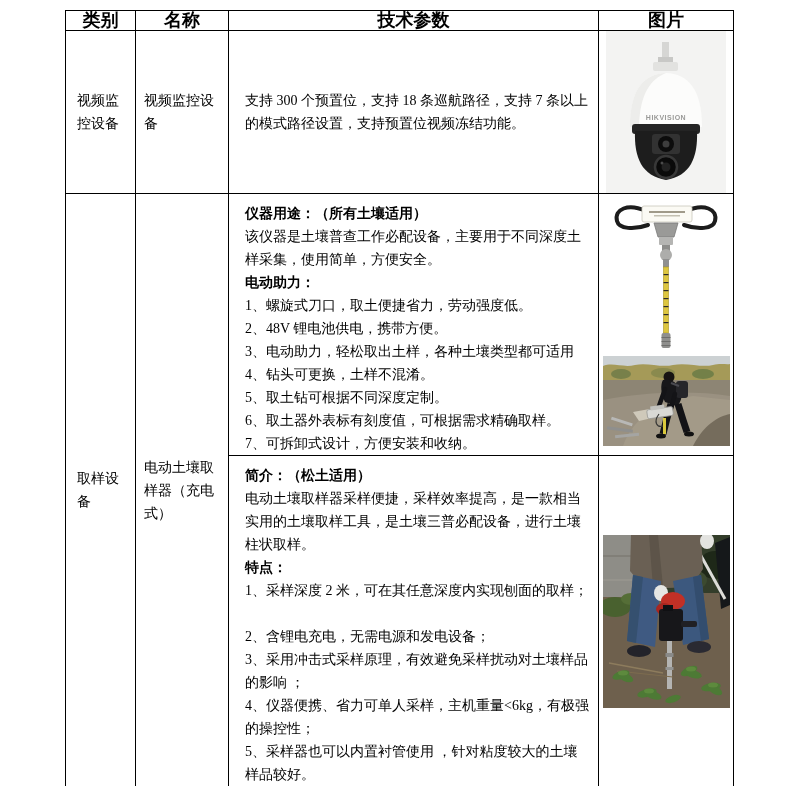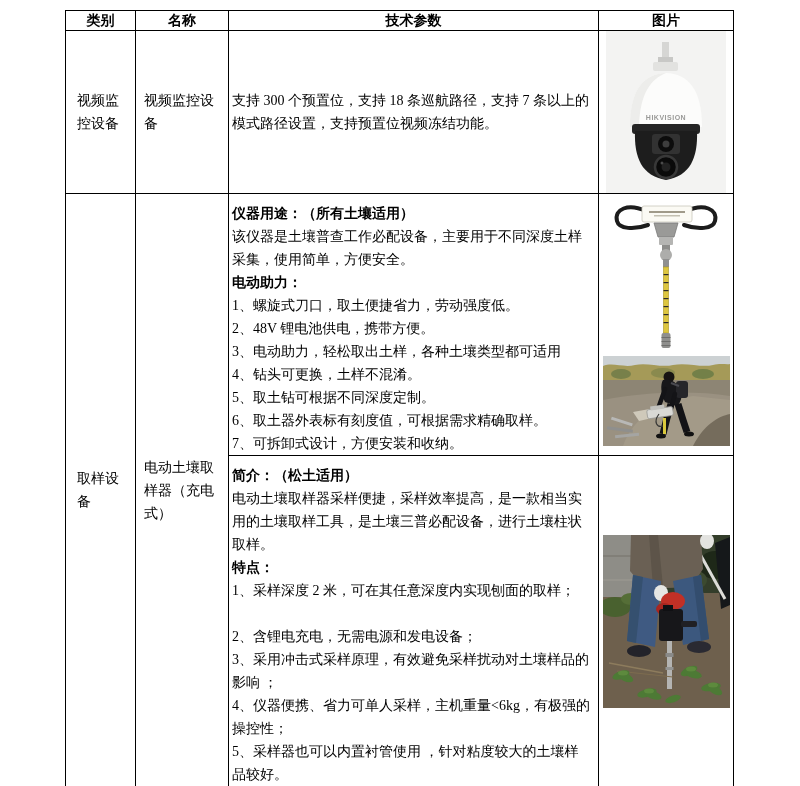--- a/index.html
+++ b/index.html
@@ -1,27 +1,27 @@
 <!DOCTYPE html>
 <html><head>
 <meta charset="utf-8">
 <style>
   html,body{margin:0;padding:0;background:#fff;}
   body{width:800px;height:786px;font-family:"Liberation Serif","DejaVu Serif",serif;color:#000;}
   .page{position:relative;width:800px;height:786px;background:#fff;overflow:hidden;}
   table.spec{position:absolute;left:65px;top:10px;width:668px;border-collapse:collapse;table-layout:fixed;}
   th,td{border:1px solid #000;overflow:hidden;}
-  th{font-size:14px;font-weight:bold;text-align:center;height:19px;padding:0;line-height:19px;}
+  th{font-size:18px;font-weight:bold;text-align:center;height:19px;padding:0;line-height:19px;}
   td{font-size:14px;line-height:23px;vertical-align:middle;}
   tr.r1{height:147px;}
   tr.r2a{height:262px;}
   tr.r2b{height:311px;}
   td.cat{padding:0 13px 0 11px;}
   td.nm{padding:0 1px 0 8px;}
-  td.params{padding:0 8px 0 3px;}
+  td.params{padding:0 8px 0 16px;}
   tr.r2a td.params, tr.r2b td.params{vertical-align:top;padding-top:8px;}
   td.pic{padding:0;text-align:center;}
   tr.r2a td.pic{vertical-align:top;padding-top:5px;}
   .pline{min-height:23px;}
   .pline.bold{font-weight:bold;}
   .pline.gap{margin-bottom:23px;font-family:Liberation Serif, serif;}
   svg.photo{display:block;margin:0 auto;}
   svg.photo.mt{margin-top:5px;}
 </style>
 </head>

